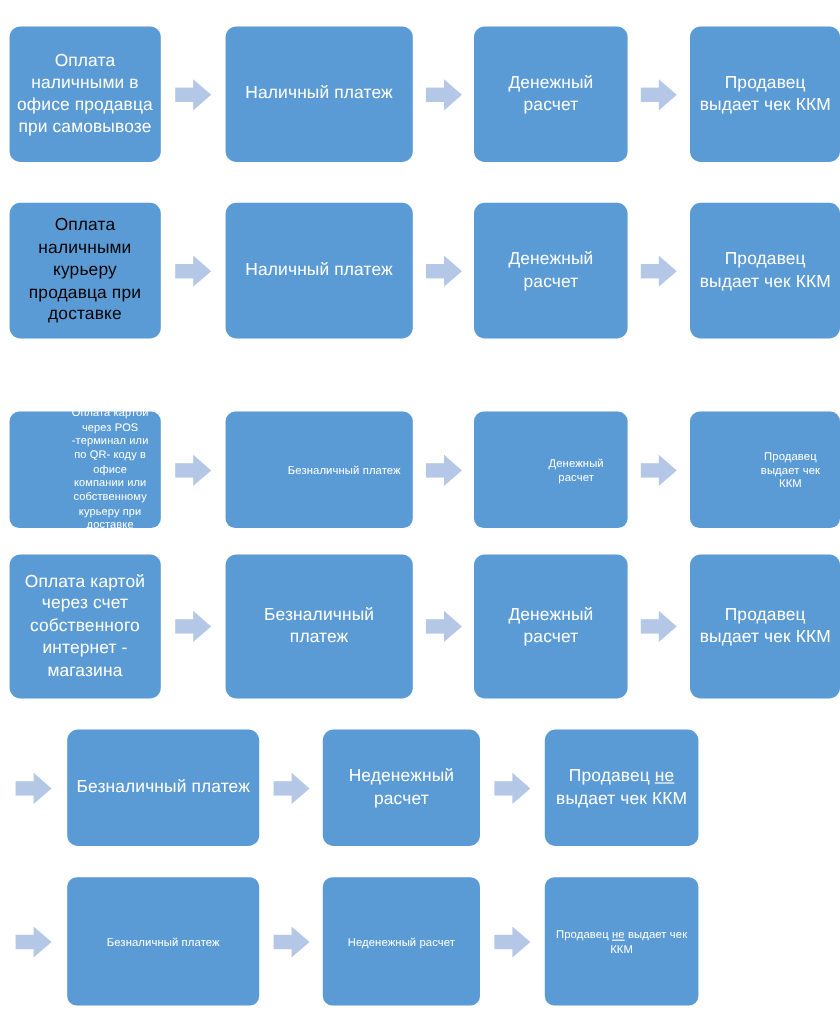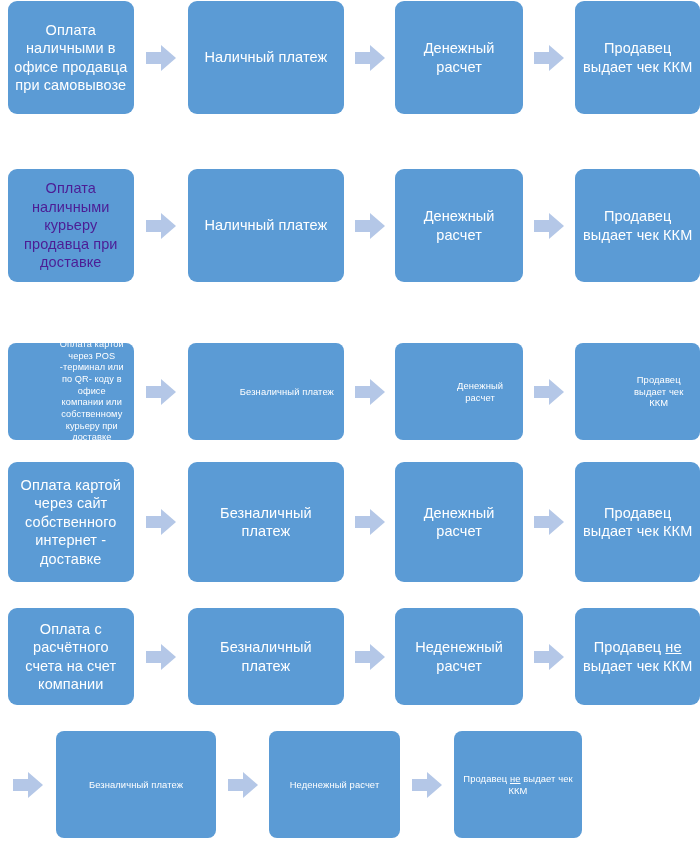--- a/index.html
+++ b/index.html
@@ -89,21 +89,21 @@
     left: 15px;
     top: 0;
     width: 0;
     height: 0;
     border-top: 13px solid transparent;
     border-bottom: 13px solid transparent;
     border-left: 15px solid #B4C7E7;
   }
 
   
-  #row-1 { top: 1px;   height: 113px; }
+  #row-1 { top: 22px;   height: 113px; }
   #row-2 { top: 169px; height: 113px; }
   #row-3 { top: 343px; height: 97px;  }
   #row-4 { top: 462px; height: 120px; }
   #row-5 { top: 608px; height: 97px;  }
   #row-6 { top: 731px; height: 107px; }
 
   
   #row-3 .node { border-radius: 8px; padding-left: 48px; }
   #row-6 .node { border-radius: 8px; }
 
@@ -153,21 +153,21 @@
     </div>
     <div class="slot slot-box4">
       <div class="node" style="background: rgb(91, 155, 213); color: rgb(255, 255, 255);">
         <span class="node-text fs-big">Продавец выдает чек ККМ</span>
       </div>
     </div>
   </div>
 
   <div class="flow-row" id="row-2">
     <div class="slot slot-box1">
-      <div class="node" style="background: rgb(91, 155, 213); color: #4c1d95;">
+      <div class="node" style="background: rgb(91, 155, 213); color: #000000;">
         <span class="node-text fs-big">Оплата наличными курьеру продавца при доставке</span>
       </div>
     </div>
     <div class="slot gap-a">
       <div class="arrow">
         <div class="shaft" style="background: rgb(180, 199, 231);"></div>
           <div class="head" style="border-left-color: rgb(180, 199, 231);"></div>
       </div>
     </div>
     <div class="slot slot-box2">
@@ -236,21 +236,21 @@
     <div class="slot slot-box4">
       <div class="node" style="background: rgb(91, 155, 213); color: rgb(255, 255, 255);">
         <span class="node-text fs-xsmall">Продавец выдает чек ККМ</span>
       </div>
     </div>
   </div>
 
   <div class="flow-row" id="row-4">
     <div class="slot slot-box1">
       <div class="node" style="background: rgb(91, 155, 213); color: rgb(255, 255, 255);">
-        <span class="node-text fs-big">Оплата картой через сайт собственного интернет - доставке</span>
+        <span class="node-text fs-big">Оплата картой через счет собственного интернет - магазина</span>
       </div>
     </div>
     <div class="slot gap-a">
       <div class="arrow">
         <div class="shaft" style="background: rgb(180, 199, 231);"></div>
           <div class="head" style="border-left-color: rgb(180, 199, 231);"></div>
       </div>
     </div>
     <div class="slot slot-box2">
       <div class="node" style="background: rgb(91, 155, 213); color: rgb(255, 255, 255);">
@@ -275,25 +275,20 @@
       </div>
     </div>
     <div class="slot slot-box4">
       <div class="node" style="background: rgb(91, 155, 213); color: rgb(255, 255, 255);">
         <span class="node-text fs-big">Продавец выдает чек ККМ</span>
       </div>
     </div>
   </div>
 
   <div class="flow-row" id="row-5">
-    <div class="slot slot-box1">
-      <div class="node" style="background: rgb(91, 155, 213); color: rgb(255, 255, 255);">
-        <span class="node-text fs-big">Оплата с расчётного счета на счет компании</span>
-      </div>
-    </div>
     <div class="slot gap-a">
       <div class="arrow">
         <div class="shaft" style="background: rgb(180, 199, 231);"></div>
           <div class="head" style="border-left-color: rgb(180, 199, 231);"></div>
       </div>
     </div>
     <div class="slot slot-box2">
       <div class="node" style="background: rgb(91, 155, 213); color: rgb(255, 255, 255);">
         <span class="node-text fs-big">Безналичный платеж</span>
       </div>

